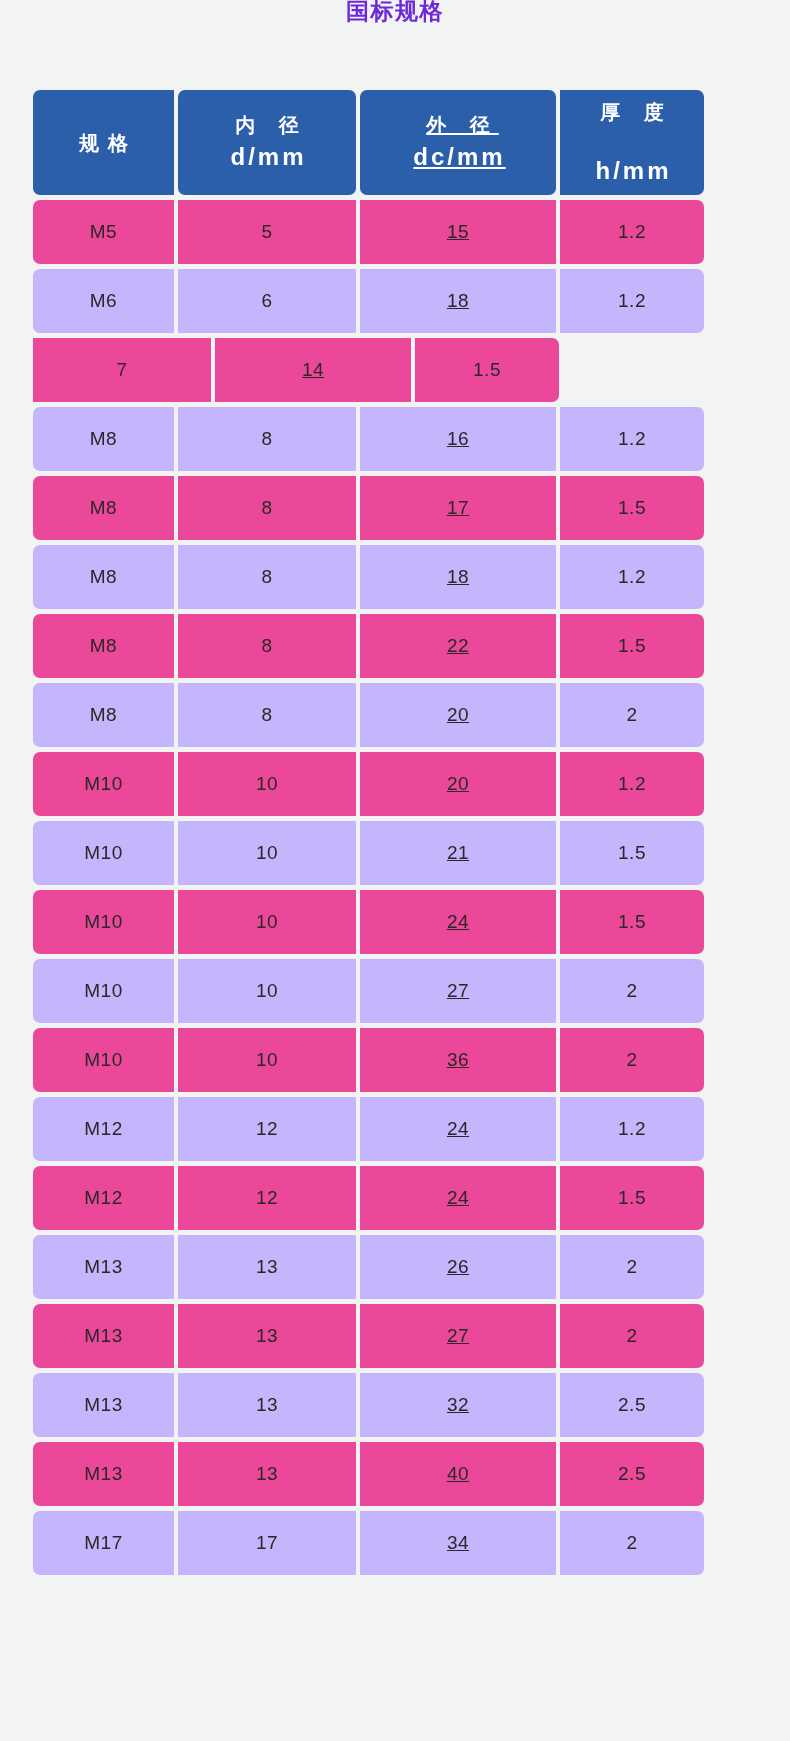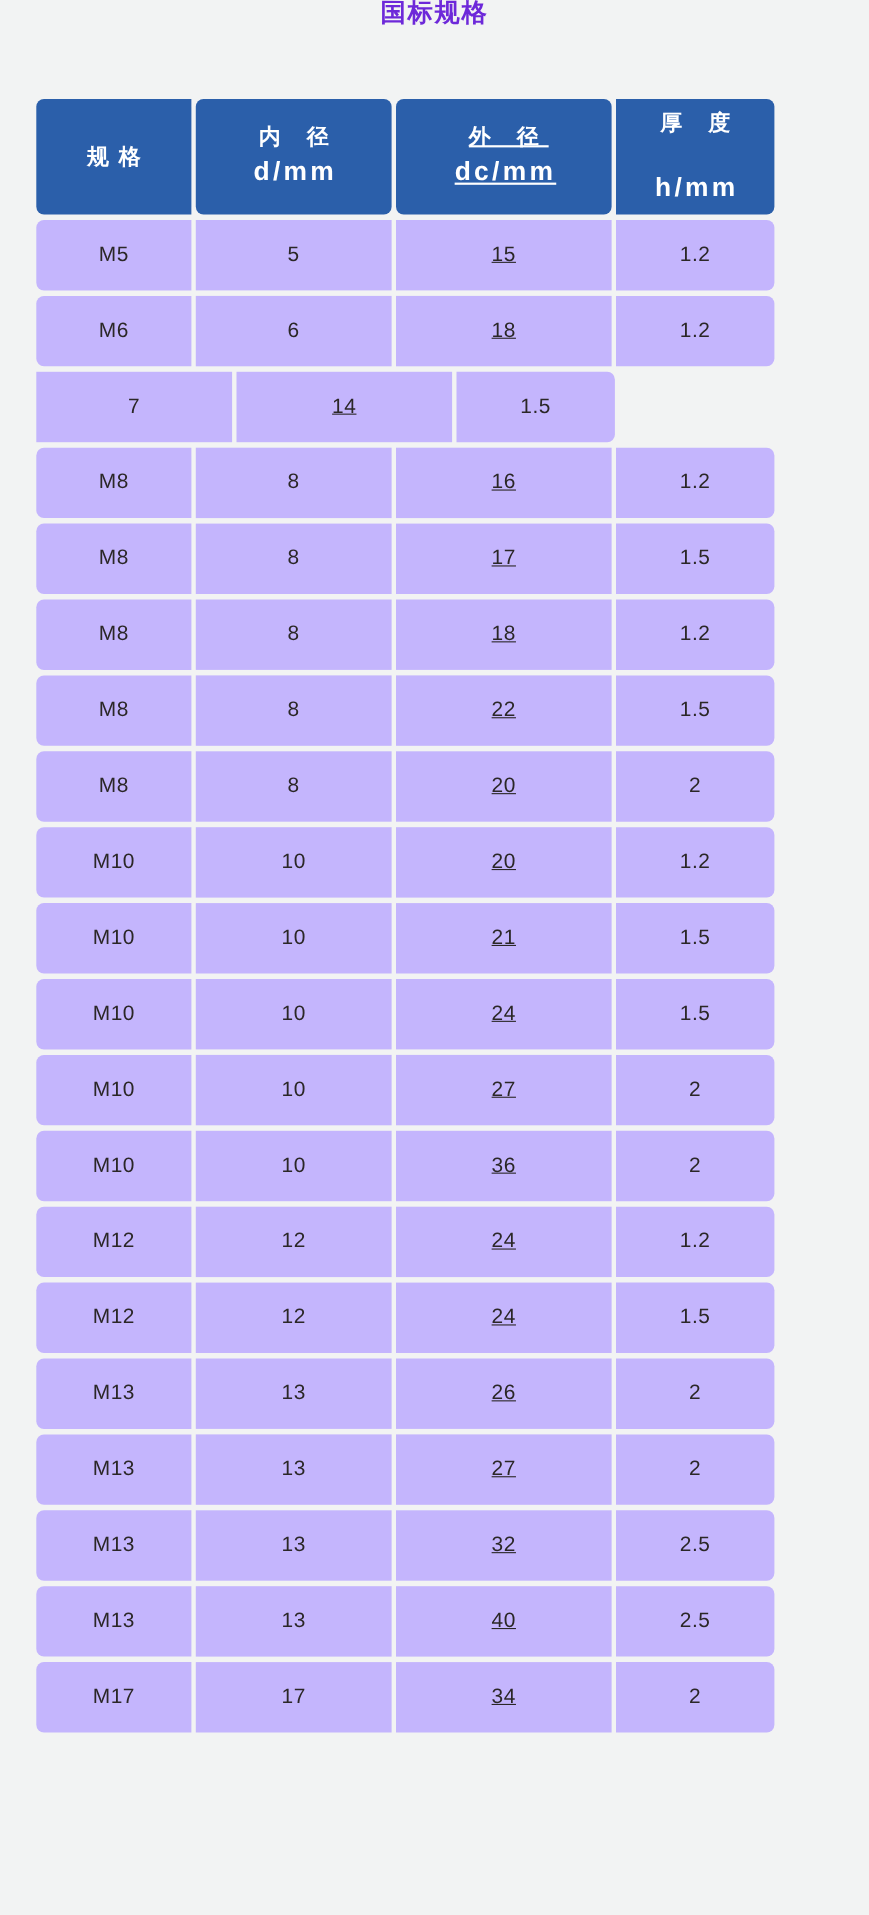--- a/index.html
+++ b/index.html
@@ -91,21 +91,21 @@
     line-height: 1.5;
   }
   .hd-unit {
     letter-spacing: 3px;
     text-indent: 3px;
     font-size: 24px;
     line-height: 1.45;
   }
 
   
-  .row-light .cell { background: #c4b5fd; }
+  .row-light .cell { background: #ec4899; }
   .row-dark  .cell { background: #c4b5fd; }
 
   .row .c0 { border-radius: 7px 0 0 7px; }
   .row .c3 { border-radius: 0 7px 7px 0; }
 
 </style>
 </head>
 <body>
 
 <div class="page">

